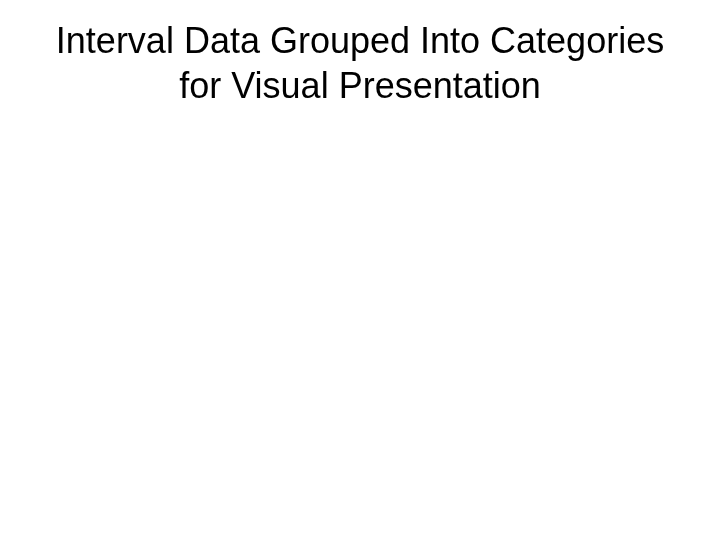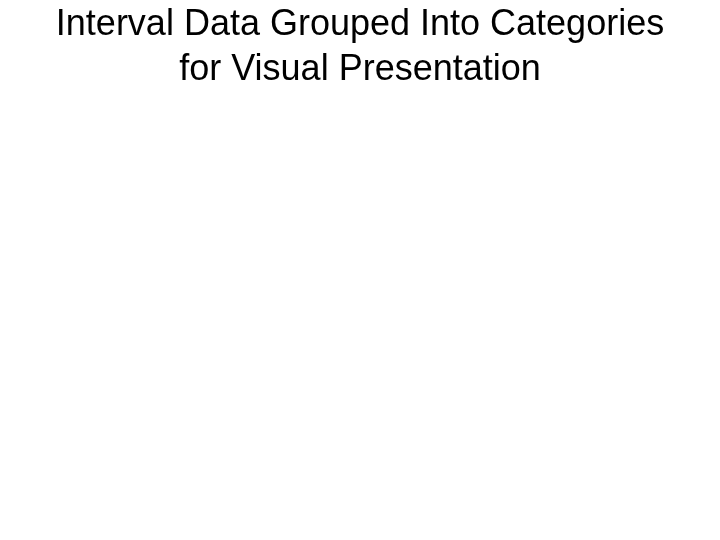--- a/index.html
+++ b/index.html
@@ -10,20 +10,21 @@
     body {
       width: 720px;
       height: 540px;
       background: #ffffff;
       font-family: Arial, Helvetica, sans-serif;
       overflow: hidden;
     }
     .slide {
       width: 100%;
       height: 100%;
+      padding-top: 18px;
     }
     .title {
       font-size: 36px;
       font-weight: 400;
       color: #000000;
       text-align: center;
       line-height: 1.25;
       padding: 0 40px;
     }
   </style>

